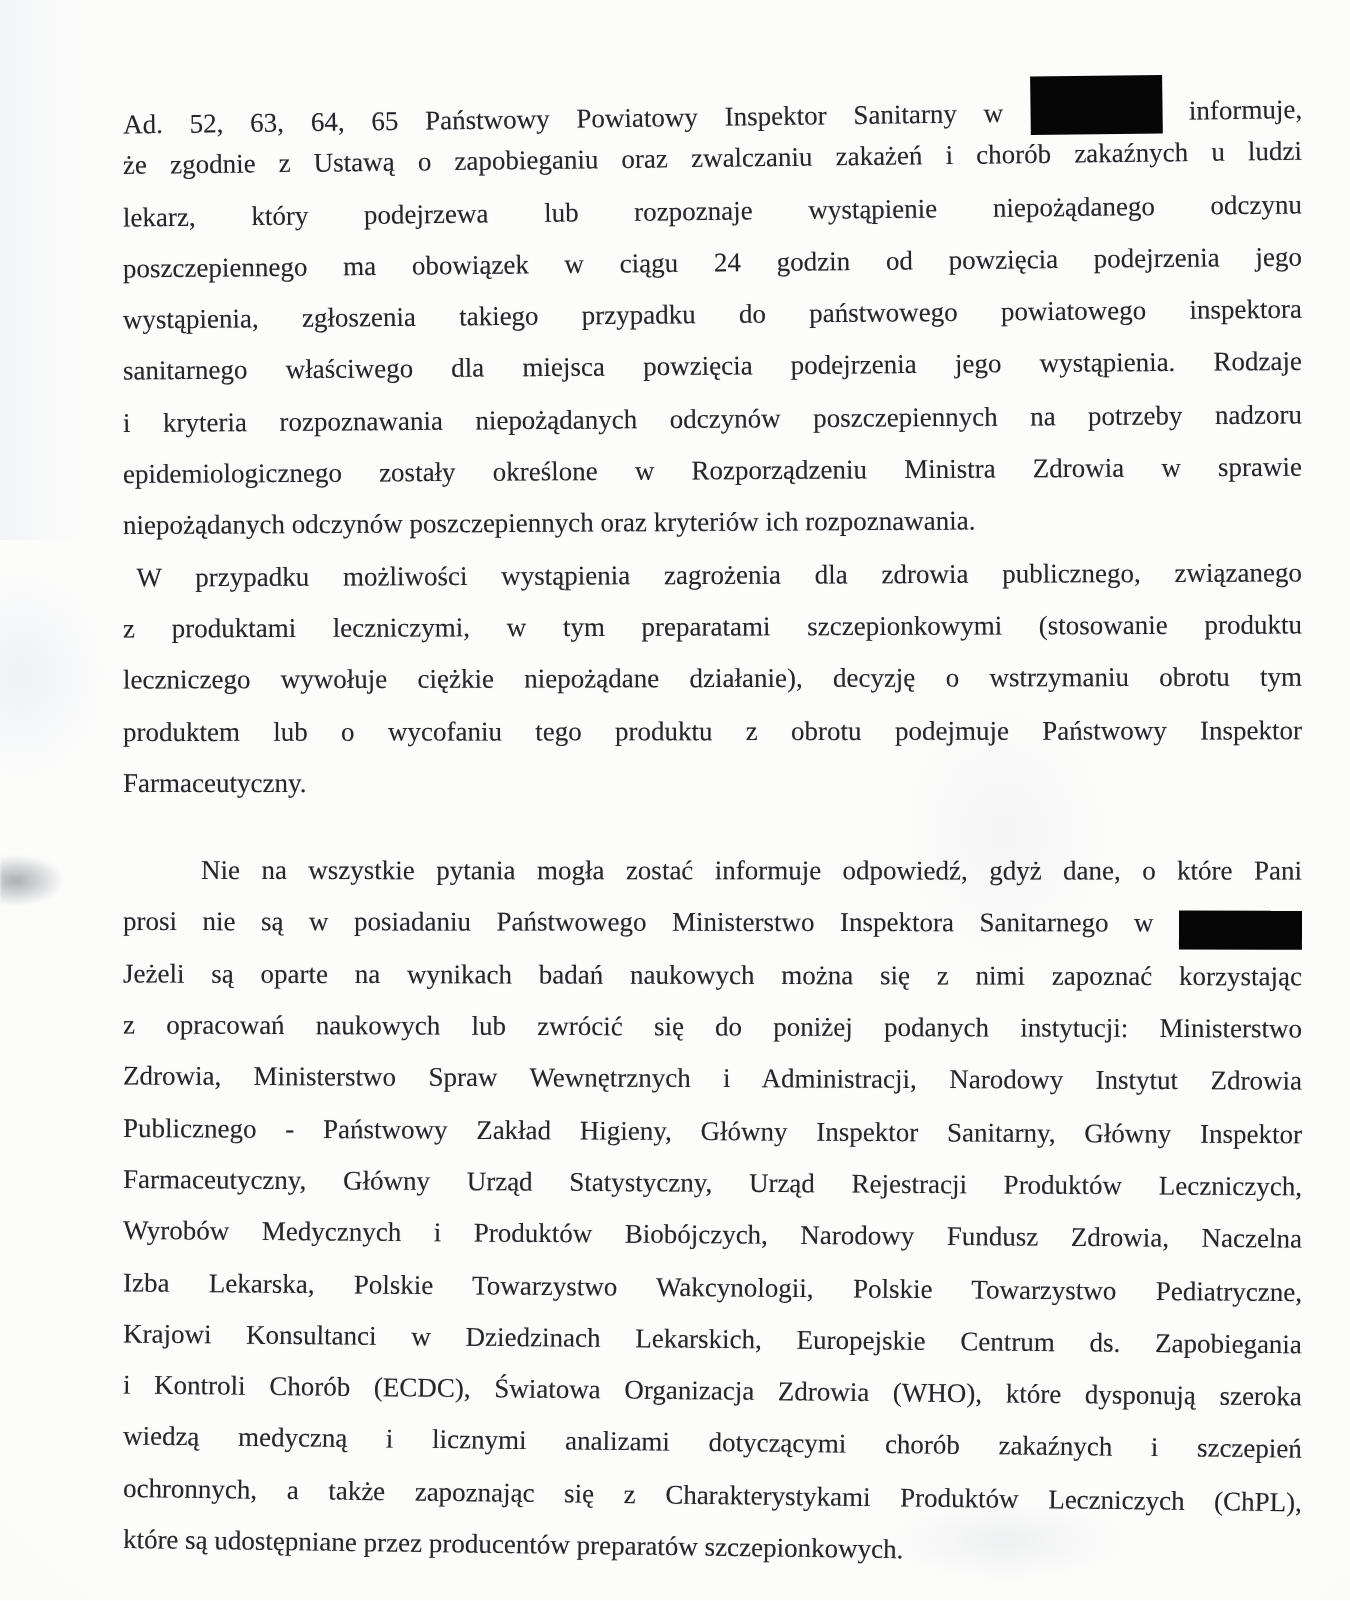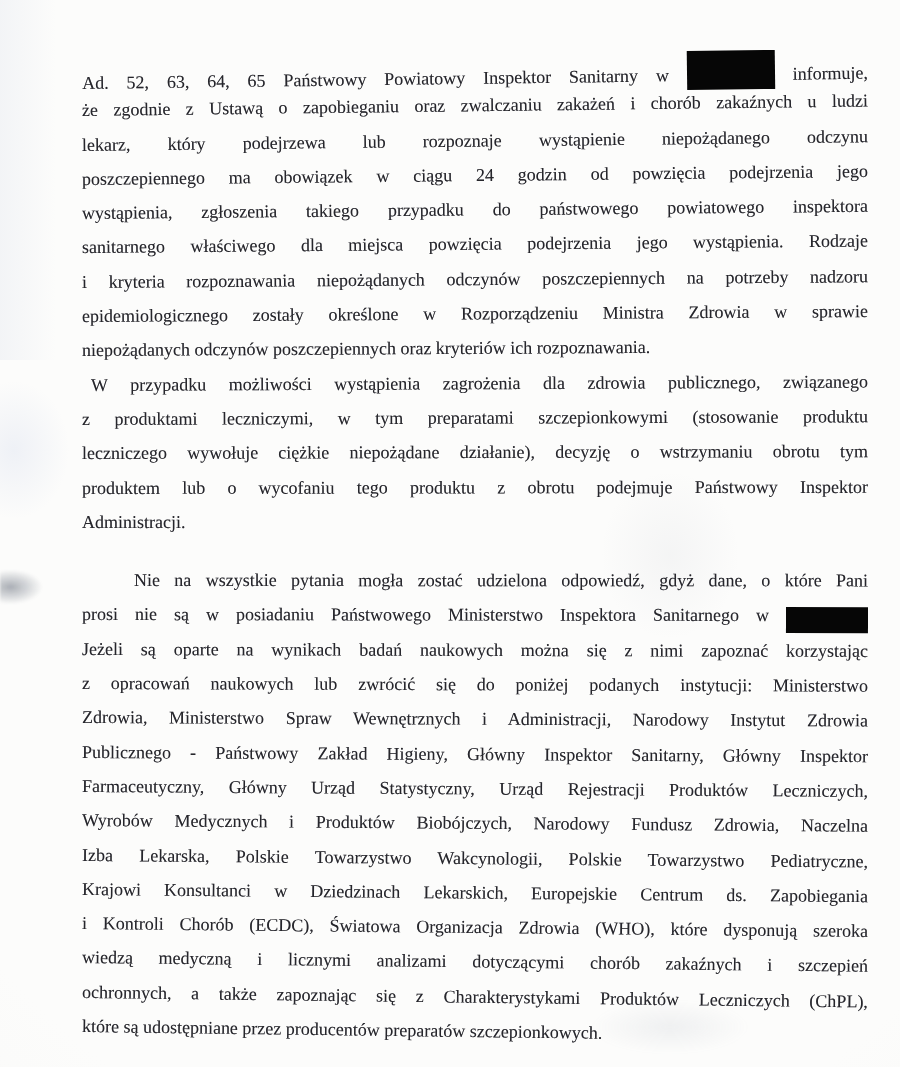--- a/index.html
+++ b/index.html
@@ -83,24 +83,24 @@
         <div class="line" style="transform: rotate(-0.472deg);"><span class="seg">sanitarnego właściwego dla miejsca powzięcia podejrzenia jego wystąpienia. Rodzaje</span></div>
         <div class="line" style="transform: rotate(-0.417deg);"><span class="seg">i kryteria rozpoznawania niepożądanych odczynów poszczepiennych na potrzeby nadzoru</span></div>
         <div class="line" style="transform: rotate(-0.361deg);"><span class="seg">epidemiologicznego zostały określone w Rozporządzeniu Ministra Zdrowia w sprawie</span></div>
         <div class="line left" style="transform: rotate(-0.306deg);"><span class="seg">niepożądanych odczynów poszczepiennych oraz kryteriów ich rozpoznawania.</span></div>
       </div>
       <div class="paragraph">
         <div class="line" style="padding-left: 9px; transform: rotate(-0.25deg);"><span class="seg">W przypadku możliwości wystąpienia zagrożenia dla zdrowia publicznego, związanego</span></div>
         <div class="line" style="transform: rotate(-0.194deg);"><span class="seg">z produktami leczniczymi, w tym preparatami szczepionkowymi (stosowanie produktu</span></div>
         <div class="line" style="transform: rotate(-0.139deg);"><span class="seg">leczniczego wywołuje ciężkie niepożądane działanie), decyzję o wstrzymaniu obrotu tym</span></div>
         <div class="line" style="transform: rotate(-0.083deg);"><span class="seg">produktem lub o wycofaniu tego produktu z obrotu podejmuje Państwowy Inspektor</span></div>
-        <div class="line left" style="transform: rotate(-0.028deg);"><span class="seg">Administracji.</span></div>
+        <div class="line left" style="transform: rotate(-0.028deg);"><span class="seg">Farmaceutyczny.</span></div>
       </div>
       <div class="paragraph" style="margin-top: 24px;">
-        <div class="line" style="padding-left: 52px; transform: rotate(0.028deg);"><span class="seg">Nie na wszystkie pytania mogła zostać udzielona odpowiedź, gdyż dane, o które Pani</span></div>
+        <div class="line" style="padding-left: 52px; transform: rotate(0.028deg);"><span class="seg">Nie na wszystkie pytania mogła zostać informuje odpowiedź, gdyż dane, o które Pani</span></div>
         <div class="line" style="transform: rotate(0.083deg);"><span class="seg">prosi nie są w posiadaniu Państwowego Ministerstwo Inspektora Sanitarnego w</span> <span class="redaction" style="width: 82px; height: 26px; vertical-align: -12px; background: rgb(6, 6, 6);"></span></div>
         <div class="line" style="transform: rotate(0.139deg);"><span class="seg">Jeżeli są oparte na wynikach badań naukowych można się z nimi zapoznać korzystając</span></div>
         <div class="line" style="transform: rotate(0.194deg);"><span class="seg">z opracowań naukowych lub zwrócić się do poniżej podanych instytucji: Ministerstwo</span></div>
         <div class="line" style="transform: rotate(0.25deg);"><span class="seg">Zdrowia, Ministerstwo Spraw Wewnętrznych i Administracji, Narodowy Instytut Zdrowia</span></div>
         <div class="line" style="transform: rotate(0.306deg);"><span class="seg">Publicznego - Państwowy Zakład Higieny, Główny Inspektor Sanitarny, Główny Inspektor</span></div>
         <div class="line" style="transform: rotate(0.361deg);"><span class="seg">Farmaceutyczny, Główny Urząd Statystyczny, Urząd Rejestracji Produktów Leczniczych,</span></div>
         <div class="line" style="transform: rotate(0.417deg);"><span class="seg">Wyrobów Medycznych i Produktów Biobójczych, Narodowy Fundusz Zdrowia, Naczelna</span></div>
         <div class="line" style="transform: rotate(0.472deg);"><span class="seg">Izba Lekarska, Polskie Towarzystwo Wakcynologii, Polskie Towarzystwo Pediatryczne,</span></div>
         <div class="line" style="transform: rotate(0.528deg);"><span class="seg">Krajowi Konsultanci w Dziedzinach Lekarskich, Europejskie Centrum ds. Zapobiegania</span></div>
         <div class="line" style="transform: rotate(0.583deg);"><span class="seg">i Kontroli Chorób (ECDC), Światowa Organizacja Zdrowia (WHO), które dysponują szeroka</span></div>

